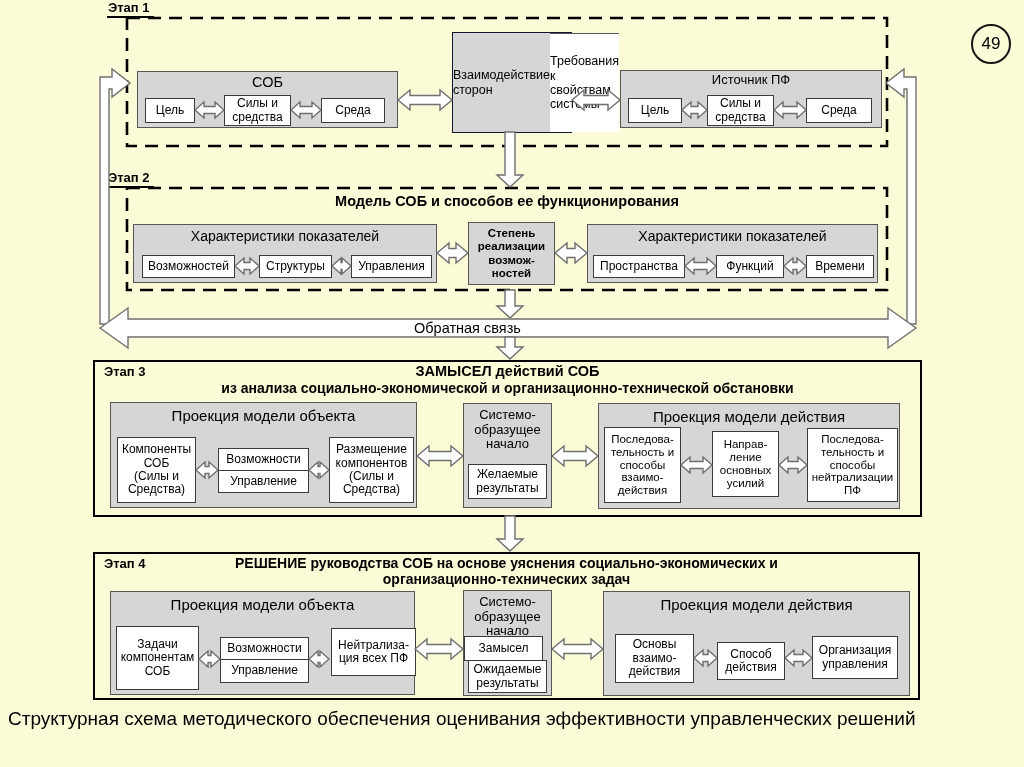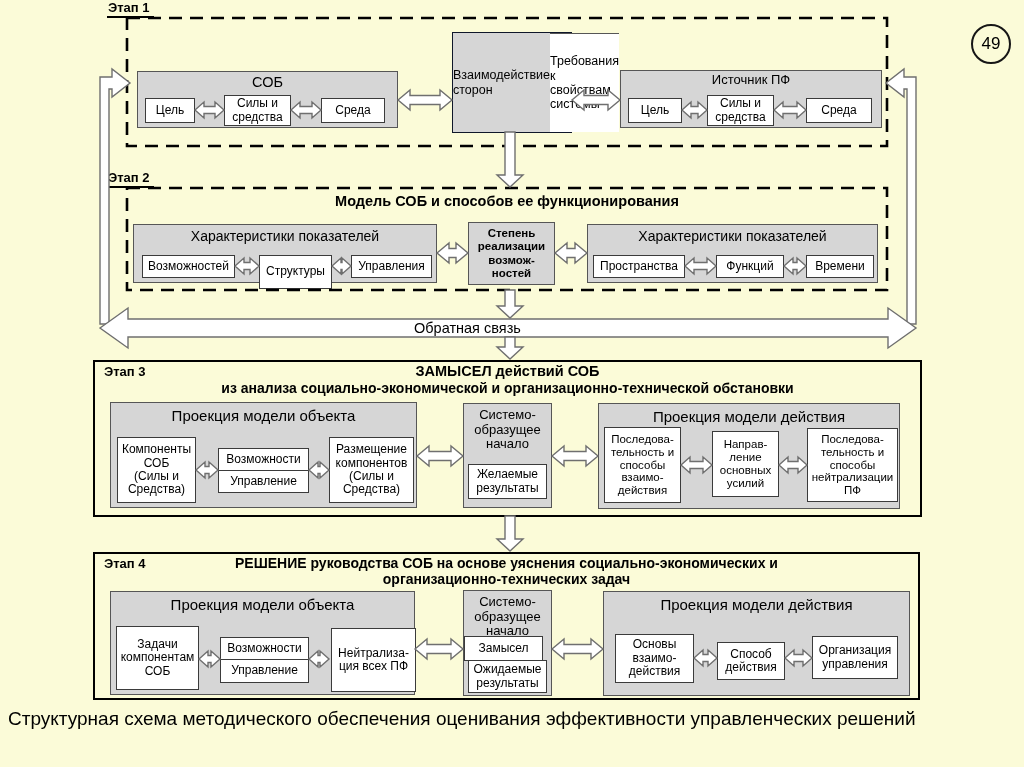--- a/index.html
+++ b/index.html
@@ -94,21 +94,21 @@
 средства</div>
   <div class="wb" style="left:806px;top:98px;width:66px;height:25px">Среда</div>
 
   <div class="stl" style="left:107px;top:171px">Этап 2</div>
   <div class="ttl" style="left:127px;top:193px;width:760px;font-size:14.5px">Модель СОБ и способов ее функционирования</div>
 
   <div class="gray" style="left:133px;top:224px;width:304px;height:59px">
     <div class="gh" style="top:4px;font-size:14px">Характеристики показателей</div>
   </div>
   <div class="wb" style="left:142px;top:255px;width:93px;height:23px">Возможностей</div>
-  <div class="wb" style="left:259px;top:255px;width:73px;height:34px">Структуры</div>
+  <div class="wb" style="left:259px;top:255px;width:73px;height:23px">Структуры</div>
   <div class="wb" style="left:351px;top:255px;width:81px;height:23px">Управления</div>
 
   <div class="gray" style="left:468px;top:222px;width:87px;height:63px;display:flex;align-items:center;justify-content:center;text-align:center;font-weight:bold;font-size:11.5px;white-space:pre-line;line-height:1.15">Степень
 реализации
 возмож-
 ностей</div>
 
   <div class="gray" style="left:587px;top:224px;width:291px;height:59px">
     <div class="gh" style="top:4px;font-size:14px">Характеристики показателей</div>
   </div>
@@ -169,21 +169,21 @@
   <div class="ttl" style="left:93px;top:555px;width:827px;font-size:14px">РЕШЕНИЕ руководства СОБ на основе уяснения социально-экономических и</div>
 
   <div class="gray" style="left:110px;top:591px;width:305px;height:104px">
     <div class="gh" style="top:5px;font-size:15px">Проекция модели объекта</div>
   </div>
   <div class="wb" style="left:116px;top:626px;width:83px;height:64px">Задачи
 компонентам
 СОБ</div>
   <div class="wb" style="left:220px;top:637px;width:89px;height:23px">Возможности</div>
   <div class="wb" style="left:220px;top:659px;width:89px;height:24px">Управление</div>
-  <div class="wb" style="left:331px;top:628px;width:85px;height:64px">Нейтрализа-
+  <div class="wb" style="left:331px;top:628px;width:85px;height:48px">Нейтрализа-
 ция всех ПФ</div>
 
   <div class="gray" style="left:463px;top:590px;width:89px;height:106px">
     <div class="gh" style="top:4px;font-size:13px">Системо-
 образущее
 начало</div>
   </div>
   <div class="wb" style="left:464px;top:636px;width:79px;height:25px">Замысел</div>
   <div class="wb" style="left:468px;top:660px;width:79px;height:33px">Ожидаемые
 результаты</div>

